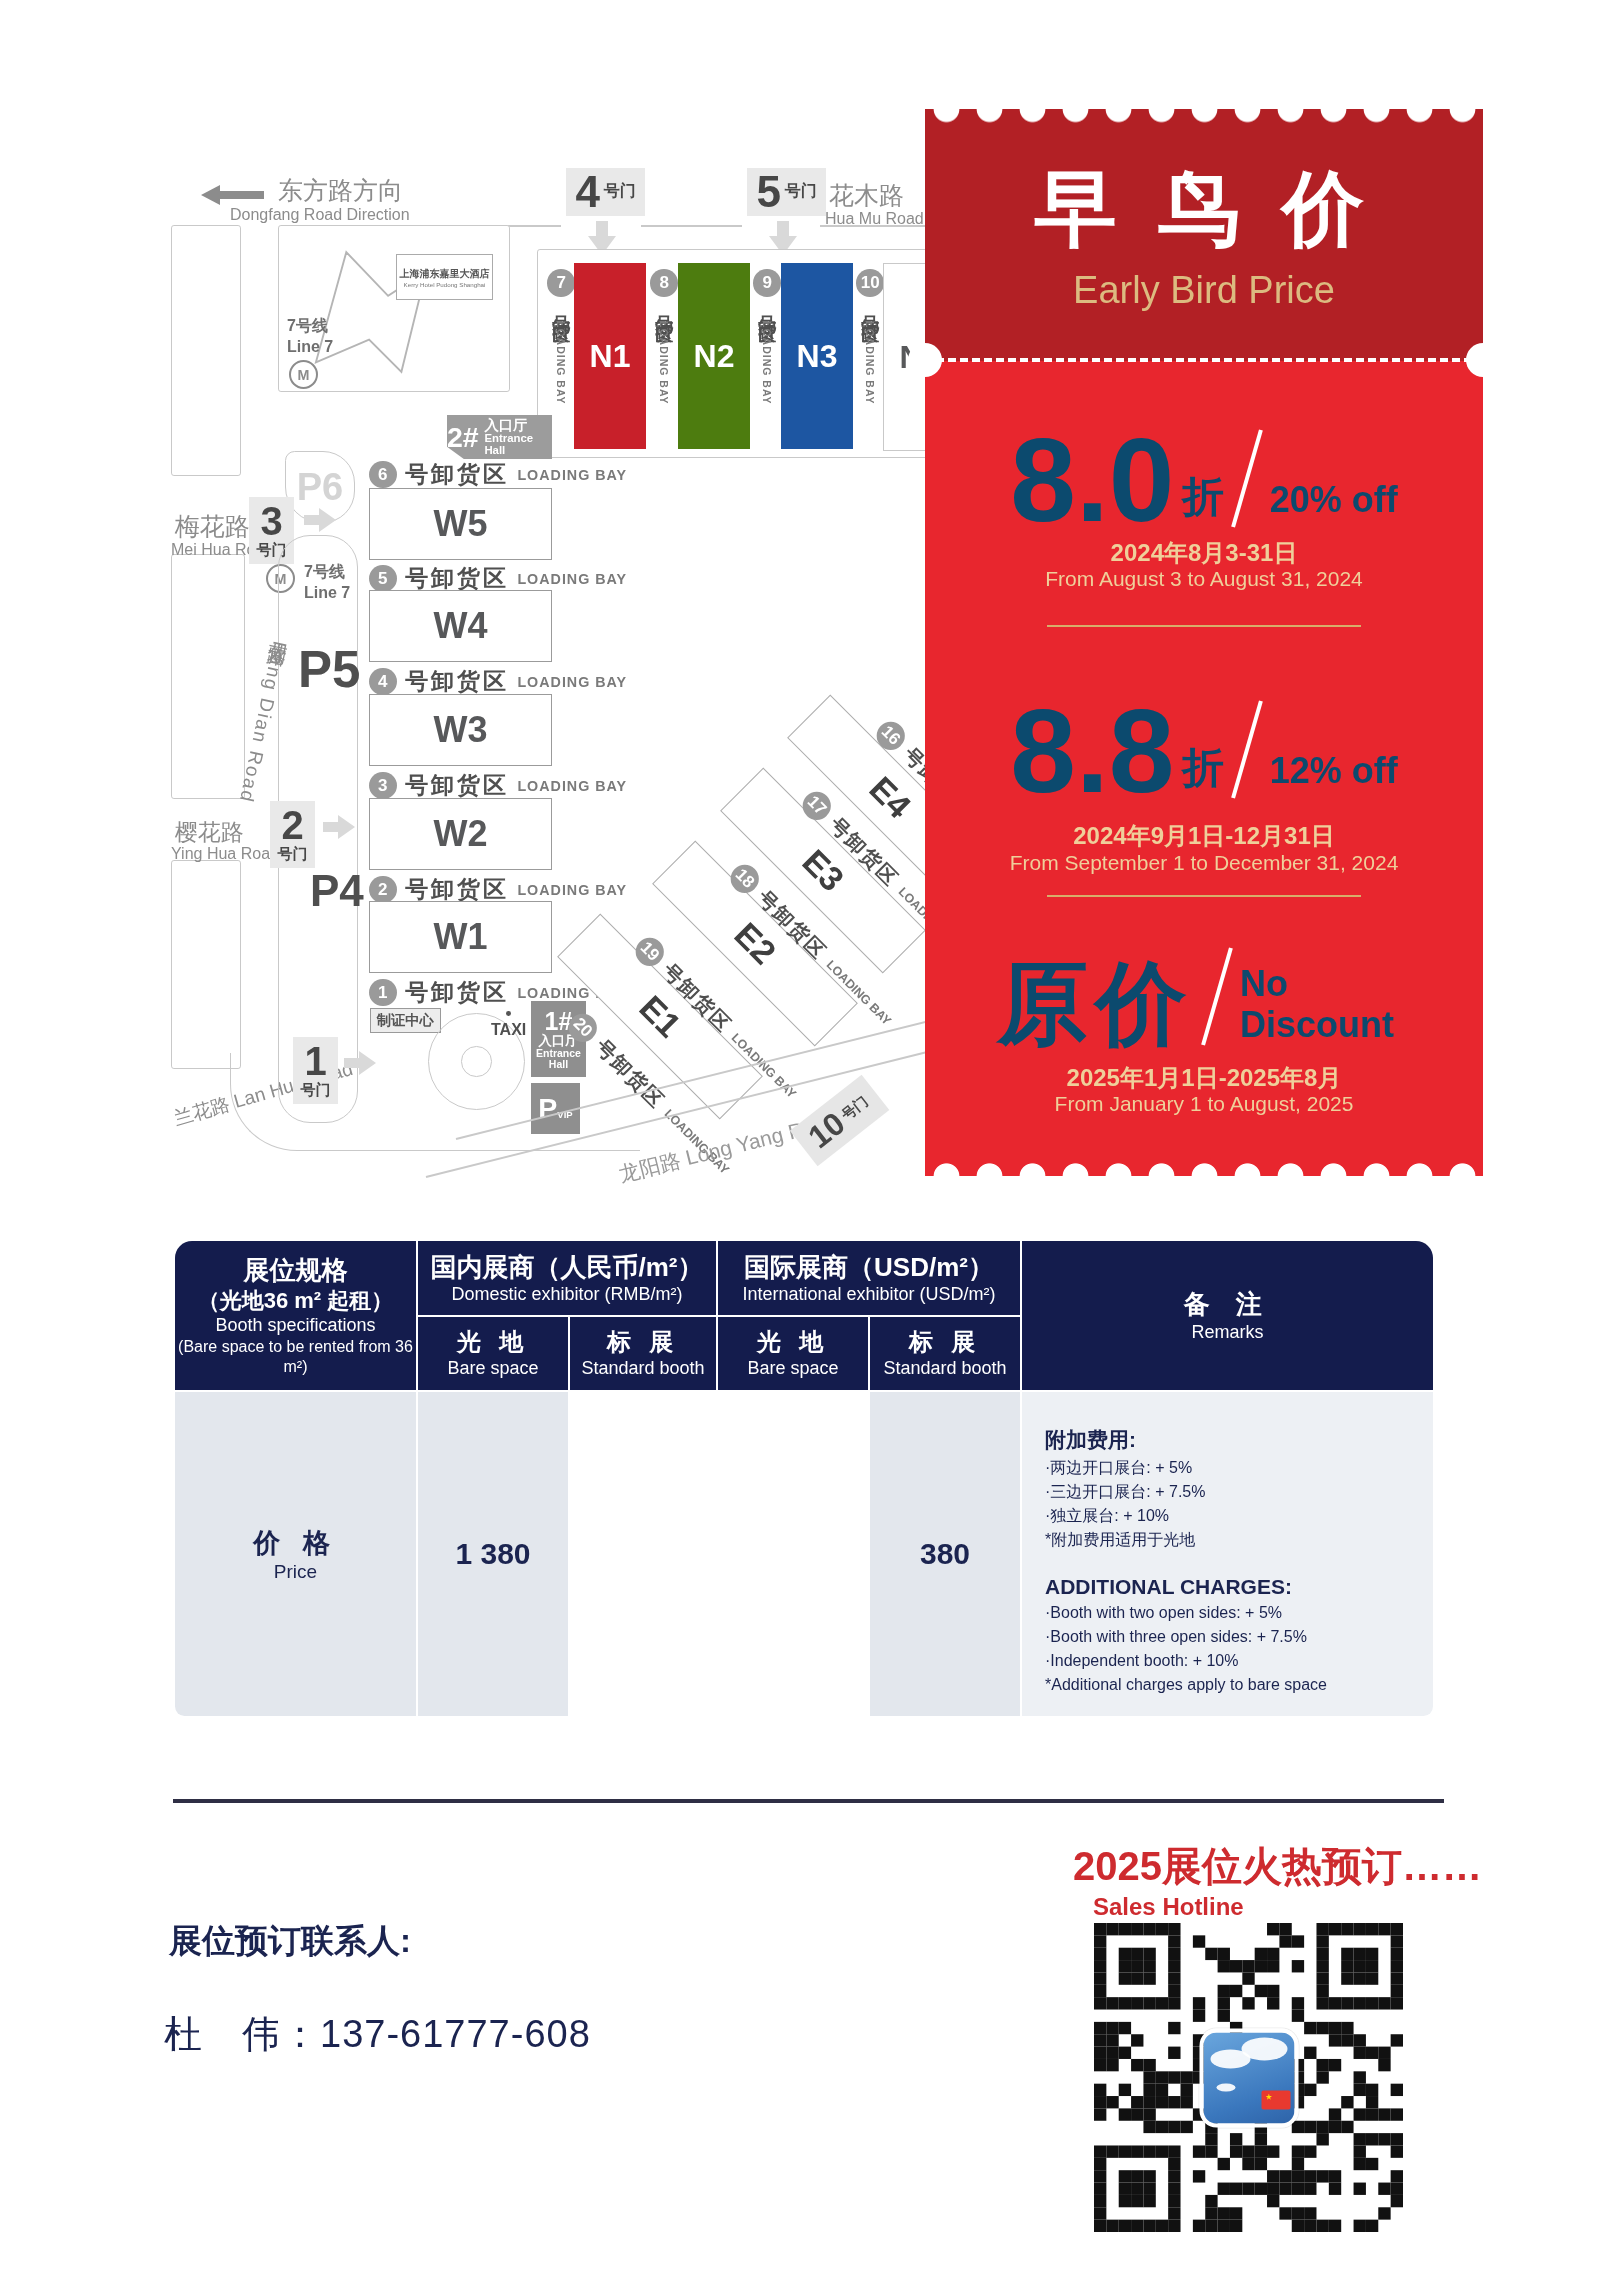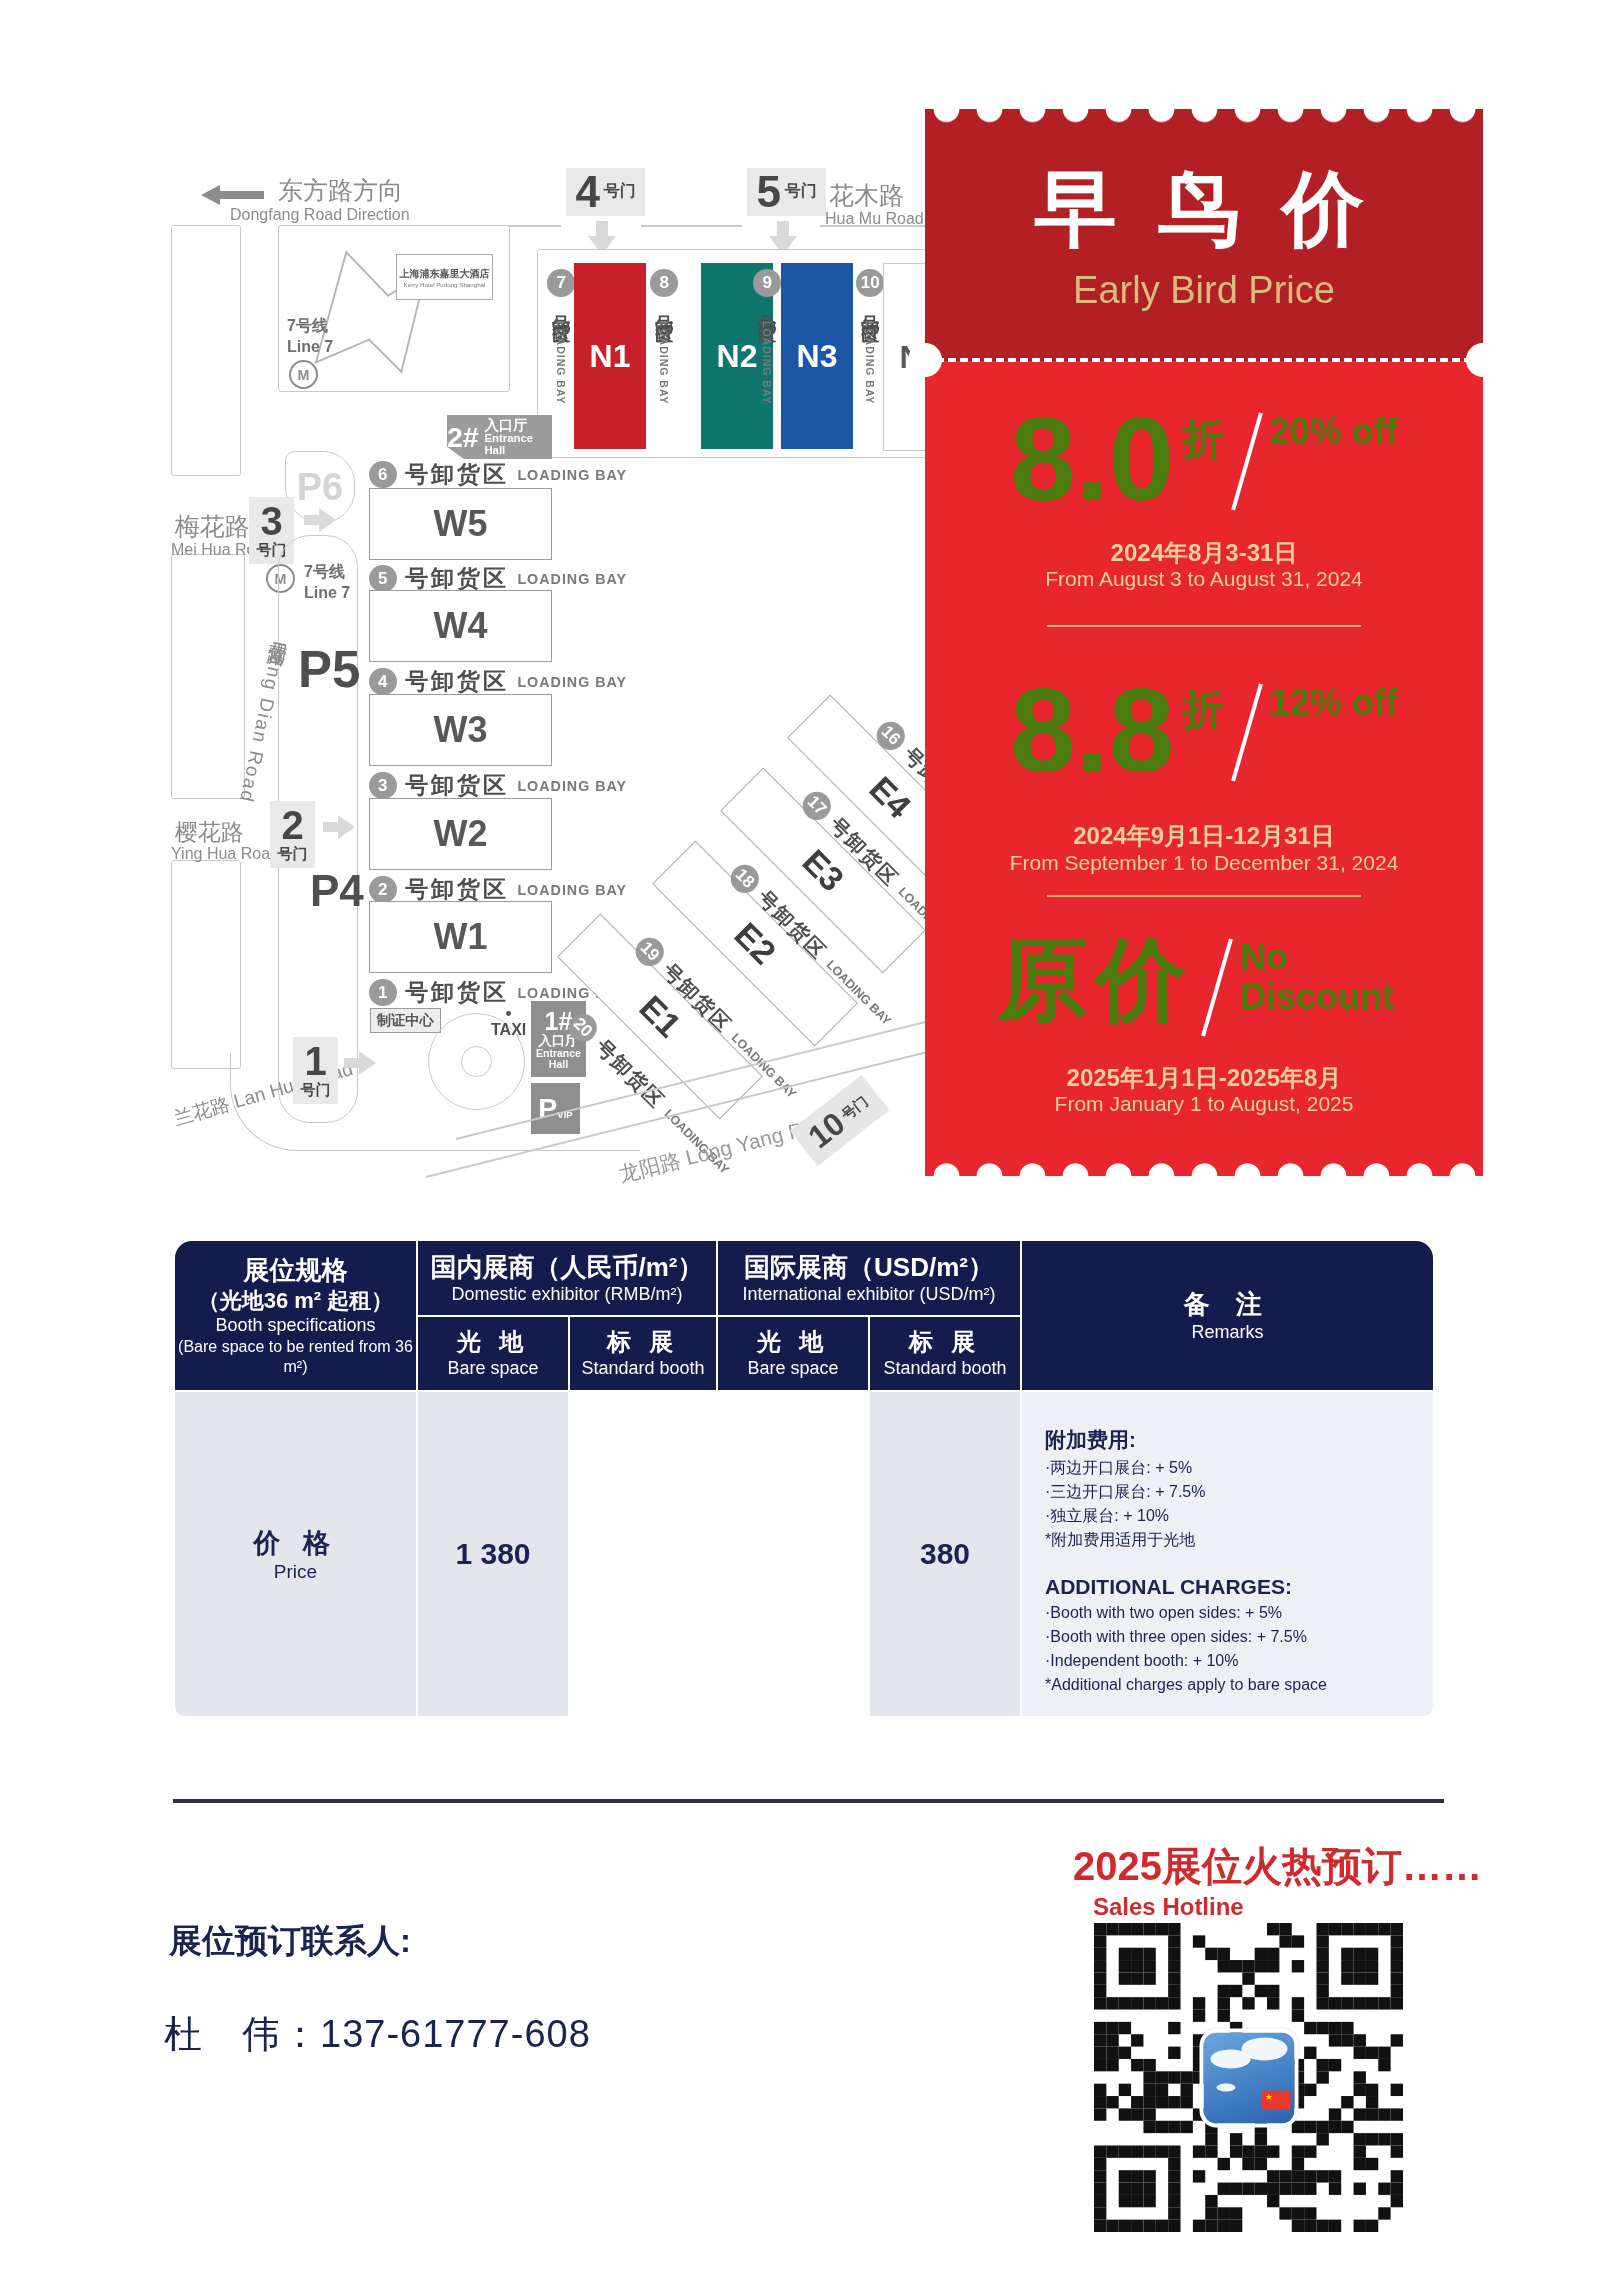--- a/index.html
+++ b/index.html
@@ -35,21 +35,21 @@
   .kerry-box .e{font-size:6.2px;color:#777;}
   .whall{position:absolute;left:198px;width:181px;height:70px;background:#fff;border:1.9px solid #9b9b9b;
          display:flex;align-items:center;justify-content:center;font-size:36px;font-weight:800;color:#57585a;}
   .wbay{position:absolute;left:198px;display:flex;align-items:center;gap:8.6px;white-space:nowrap;}
   .bay-num{width:27.6px;height:27.6px;border-radius:50%;background:#9a9a9a;color:#fff;font-weight:800;font-size:17px;
            display:flex;align-items:center;justify-content:center;flex:0 0 auto;}
   .wbay-cn{font-size:23px;font-weight:700;color:#4f4f4f;letter-spacing:2.9px;}
   .wbay-en{font-size:14.3px;font-weight:700;color:#7a7a7a;letter-spacing:1px;}
   .nhall{position:absolute;top:154px;width:72px;height:186px;display:flex;align-items:center;justify-content:center;
          font-size:32px;font-weight:800;color:#fff;}
-  .n1{background:#C8202A;} .n2{background:#0f766e;margin-left:23px;} .n3{background:#1D56A2;}
+  .n1{background:#C8202A;} .n2{background:#4d7c0f;} .n3{background:#1D56A2;}
   .n4{background:#fff;border:1.9px solid #c9c9c9;color:#57585a;}
   .nbay{position:absolute;top:160px;width:28.5px;display:flex;flex-direction:column;align-items:center;gap:4.8px;}
   .nbay-cn{writing-mode:vertical-rl;text-orientation:upright;font-size:18px;font-weight:700;color:#4f4f4f;letter-spacing:3.8px;}
   .nbay-en{writing-mode:vertical-rl;font-size:10.5px;font-weight:700;color:#7a7a7a;letter-spacing:1px;}
   .flag2{position:absolute;left:276px;top:306px;width:105px;height:44px;background:#9c9c9c;color:#fff;
          clip-path:polygon(0 0,100% 0,100% 100%,16% 100%,0 72%);display:flex;align-items:center;justify-content:center;gap:5.7px;}
   .flag2 .n{font-size:28.5px;font-weight:800;}
   .flag2 .col{display:flex;flex-direction:column;line-height:1.05;}
   .flag2 .c{font-size:14.3px;font-weight:700;}
   .flag2 .e{font-size:11.4px;font-weight:700;}
@@ -94,21 +94,21 @@
   .promo-head{position:absolute;left:0;top:28.5px;width:100%;height:224px;background:#B22025;}
   .promo-body{position:absolute;left:0;top:252px;width:100%;height:787px;background:#E8262E;}
   .scallop-bot{position:absolute;left:0;bottom:0;width:100%;height:28.5px;
     background-image:radial-gradient(circle at 50% 28.5px, #ffffff 12.4px, #E8262E 13.3px);
     background-size:43px 28.5px;background-repeat:repeat-x;}
   .promo-title-cn{position:absolute;left:0;top:46px;width:100%;text-align:center;color:#fff;
                   font-size:82px;font-weight:800;letter-spacing:9.5px;}
   .promo-title-en{position:absolute;left:0;top:160px;width:100%;text-align:center;color:#DCBB80;font-size:38px;}
   .promo-dash{position:absolute;left:11.4px;right:11.4px;top:249px;border-top:4.8px dashed #fff;}
   .notch{position:absolute;width:34px;height:34px;background:#fff;border-radius:50%;top:234px;}
-  .tier-main{position:absolute;left:0;width:100%;display:flex;justify-content:center;align-items:flex-start;color:#4d7c0f;}
+  .tier-main{position:absolute;left:0;width:100%;display:flex;justify-content:center;align-items:flex-end;color:#0c4a6e;}
   .tm-big{font-size:118px;font-weight:800;line-height:0.82;}
   .tm-big-cn{font-size:91px;font-weight:700;letter-spacing:7.6px;line-height:0.95;}
   .tm-zhe{font-size:42px;font-weight:700;padding-bottom:3.8px;margin-left:7.6px;}
   .tm-slash{width:3.8px;height:101px;background:#fff;transform:rotate(16deg);margin:0 21px;}
   .tm-pct{font-size:36px;font-weight:700;padding-bottom:7.6px;}
   .tm-pct2{font-size:36px;font-weight:700;line-height:1.12;text-align:left;padding-bottom:1.9px;width:171px;}
   .tier-date-cn{position:absolute;left:0;width:100%;text-align:center;color:#EFCF9A;font-size:24px;font-weight:700;}
   .tier-date-en{position:absolute;left:0;width:100%;text-align:center;color:#EFCF9A;font-size:21px;}
   .gold-sep{position:absolute;left:50%;transform:translateX(-50%);width:314px;border-top:2.9px solid #D7AE6B;}
   

